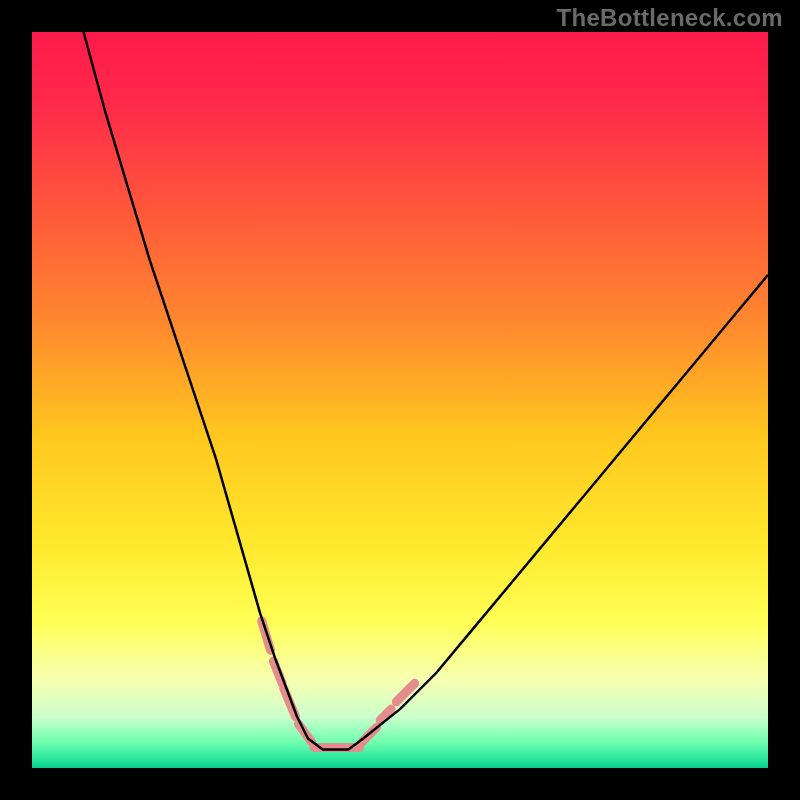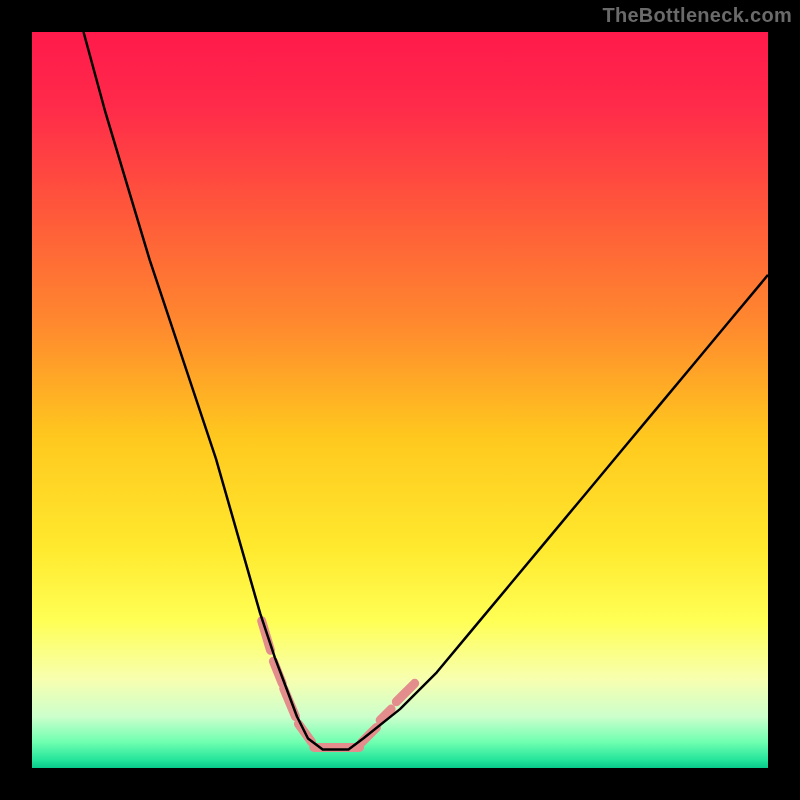--- a/index.html
+++ b/index.html
@@ -21,22 +21,22 @@
     position: absolute;
     left: 32px;
     top: 32px;
     width: 736px;
     height: 736px;
     overflow: hidden;
   }
   .watermark {
     position: absolute;
     top: 4px;
-    right: 8px;
-    font-size: 20px;
+    right: 17px;
+    font-size: 24px;
     font-weight: 600;
     color: #6a6a6a;
     letter-spacing: 0.3px;
     user-select: none;
   }
   svg { display: block; }
 </style>
 </head>
 <body>
 

